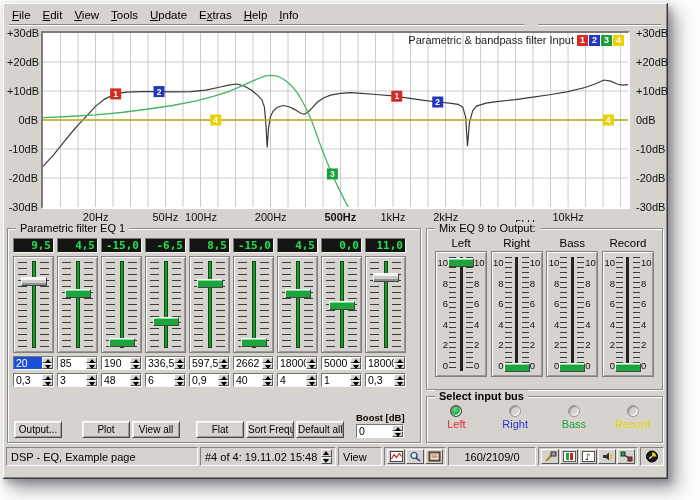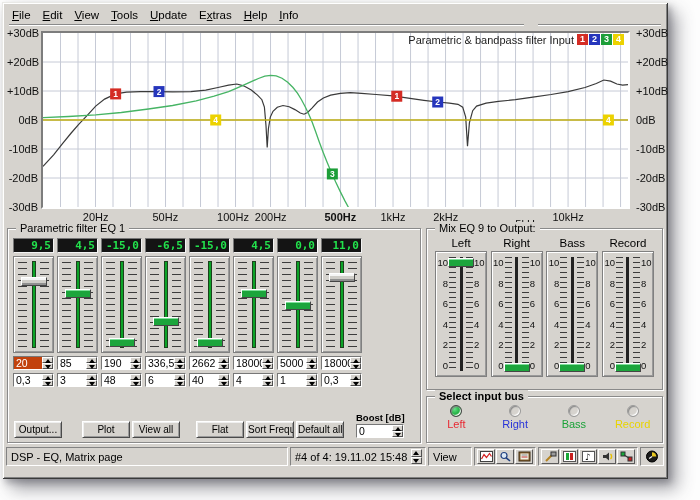--- a/index.html
+++ b/index.html
@@ -26,21 +26,21 @@
   .menu-item{padding:1px 6px;cursor:default;}
   .grooves{height:6px;display:flex;gap:14px;padding:2px 4px 0 4px;}
   .groove{height:2px;border-top:1px solid #8a8a8a;border-bottom:1px solid #fff;}
   .groove.long{flex:4.2;}
   .groove.short{flex:1;}
   
   .graph-panel{position:relative;height:197px;margin:0 2px;}
   .plotbox{position:absolute;left:34px;right:33px;top:3px;bottom:16px;background:#fff;
     border:2px solid;border-color:#7d7d7d #fff #fff #7d7d7d;}
   .plotbox svg{display:block;width:100%;height:100%;}
-  .legend{position:absolute;top:1px;right:4px;display:flex;align-items:flex-start;gap:3px;font-size:11px;color:#222;}
+  .legend{position:absolute;top:1px;right:4px;display:flex;align-items:flex-end;gap:3px;font-size:11px;color:#222;}
   .legend .sq{width:11px;height:11px;color:#fff;font-size:9px;font-weight:bold;text-align:center;line-height:11px;}
   .ylab span{position:absolute;font-size:11px;color:#111;} 
   .xlab span{position:absolute;font-size:11px;color:#111;text-align:center;width:50px;}
   
   .mainrow{display:flex;gap:5px;margin:3px 2px 0 2px;height:215px;}
   .groupbox{position:relative;border:1px solid #8a8a8a;box-shadow:inset 1px 1px 0 #fff, 1px 1px 0 #fff;}
   .gb-label{position:absolute;top:-7px;left:8px;background:#d6d3ce;padding:0 4px;font-size:11px;color:#000;white-space:nowrap;}
   .eq-group{width:414px;flex:0 0 414px;}
   .channels{display:flex;gap:3px;padding:9px 4px 0 5px;}
   .channel{width:41px;flex:0 0 41px;border-radius:10px;}
@@ -53,21 +53,21 @@
     background-image:repeating-linear-gradient(#3c3c3c 0,#3c3c3c 1px,transparent 1px,transparent 6px);}
   .tickcol.l{left:4px;} .tickcol.r{right:4px;}
   .slider-track{position:absolute;left:50%;top:4px;bottom:4px;width:4px;margin-left:-2px;background:#0ca327;
     border:1px solid #1d401d;}
   .slider-handle{position:absolute;left:50%;width:26px;height:9px;margin-left:-13px;border:1px solid;
     border-color:#fff #454545 #454545 #fff;}
   .slider-handle.green{background:#1ca53c;box-shadow:inset 0 1px 0 #7fe09a;}
   .slider-handle.gray{background:#cfcdc8;box-shadow:inset 0 -2px 0 #8f8f8f,inset 0 2px 0 #f5f5f5;}
   .spinrow{margin-top:3px;height:14px;display:flex;border:1px solid;border-color:#777 #fff #fff #777;background:#fff;}
   .spin-val{flex:1;font-size:10.5px;line-height:12px;padding-left:2px;white-space:nowrap;overflow:hidden;}
-  .spin-val.selected{background:#c2410c;color:#fff;}
+  .spin-val.selected{background:#1d4ed8;color:#fff;}
   .spinbtns{width:11px;flex:0 0 11px;display:flex;flex-direction:column;}
   .spinbtns div{flex:1;background:#d6d3ce;border:1px solid;border-color:#fff #505050 #505050 #fff;position:relative;}
   .spinbtns div:before{content:"";position:absolute;left:2px;}
   .spin-up:before{top:1px;border-left:3px solid transparent;border-right:3px solid transparent;border-bottom:4px solid #000;}
   .spin-dn:before{top:1px;border-left:3px solid transparent;border-right:3px solid transparent;border-top:4px solid #000;}
   .btnrow{position:absolute;left:6px;right:5px;bottom:4px;display:flex;align-items:flex-end;}
   .btn{height:17px;width:48px;flex:0 0 48px;background:#d6d3ce;border:1px solid;border-color:#fff #4a4a4a #4a4a4a #fff;
     box-shadow:inset 1px 1px 0 #efefef,inset -1px -1px 0 #9a9a9a;font-size:10px;text-align:center;line-height:15px;
     white-space:nowrap;overflow:hidden;padding:0 1px;}
   .sp20{width:20px;flex:0 0 20px;} .sp16{width:16px;flex:0 0 16px;} .sp12{width:12px;flex:0 0 12px;} .sp2{width:2px;flex:0 0 2px;}
@@ -234,21 +234,21 @@
         <span style="left: 629px; top: 28px;">+20dB</span>
         <span style="left: 629px; top: 57px;">+10dB</span>
         <span style="left: 629px; top: 86px;">0dB</span>
         <span style="left: 629px; top: 115px;">-10dB</span>
         <span style="left: 629px; top: 144px;">-20dB</span>
         <span style="left: 629px; top: 173px;">-30dB</span>
       </div>
     <div class="xlab" id="xlab">
         <span style="left: 63.6871px; top: 183px;">20Hz</span>
         <span style="left: 133.336px; top: 183px;">50Hz</span>
-        <span style="left: 201px; top: 183px;">100Hz</span>
+        <span style="left: 169px; top: 183px;">100Hz</span>
         <span style="left: 238.71px; top: 183px;">200Hz</span>
         <span style="left: 308.358px; top: 183px; font-weight: bold;">500Hz</span>
         <span style="left: 361.045px; top: 183px;">1kHz</span>
         <span style="left: 413.733px; top: 183px;">2kHz</span>
         <span style="left: 483.381px; top: 190px; text-align: right;">5kHz</span>
         <span style="left: 536.068px; top: 183px;">10kHz</span>
       </div>
   </div>
 
   <div class="mainrow">
@@ -344,20 +344,43 @@
     </div>
     <div class="spinrow">
       <div class="spin-val qv">6</div>
       <div class="spinbtns">
         <div class="spin-up"></div>
         <div class="spin-dn"></div>
       </div>
     </div>
   </div>
 
+  <div class="channel">
+    <div class="lcd">8,5</div>
+    <div class="slider-panel">
+      <div class="tickcol l"></div>
+      <div class="tickcol r"></div>
+      <div class="slider-track"></div>
+      <div class="slider-handle green" style="top: 22.3871px;"></div>
+    </div>
+    <div class="spinrow">
+      <div class="spin-val fv">597,5</div>
+      <div class="spinbtns">
+        <div class="spin-up"></div>
+        <div class="spin-dn"></div>
+      </div>
+    </div>
+    <div class="spinrow">
+      <div class="spin-val qv">0,9</div>
+      <div class="spinbtns">
+        <div class="spin-up"></div>
+        <div class="spin-dn"></div>
+      </div>
+    </div>
+  </div>
 
   <div class="channel">
     <div class="lcd">-15,0</div>
     <div class="slider-panel">
       <div class="tickcol l"></div>
       <div class="tickcol r"></div>
       <div class="slider-track"></div>
       <div class="slider-handle green" style="top: 80.7581px;"></div>
     </div>
     <div class="spinrow">
@@ -597,21 +620,21 @@
     <div class="radio"></div>
     <div class="bus-label" style="color: rgb(232, 212, 0);">Record</div>
   </div>
 </div>
       </div>
     </div>
   </div>
 
   <div class="statusbar">
     <div class="seg grow">
-      <span>DSP - EQ, Matrix page</span>
+      <span>DSP - EQ, Example page</span>
     </div>
     <div class="seg" style="width:136px;flex:0 0 136px;">
       <span>#4 of 4: 19.11.02 15:48</span>
       <span class="mini-spin">
         <div class="spin-up"></div>
         <div class="spin-dn"></div>
       </span>
     </div>
     <div class="seg" style="width:44px;flex:0 0 44px;">
       <span>View</span>
@@ -631,20 +654,23 @@
       </div>
       <div class="iconbtn">
         <svg width="13" height="11">
             <rect x="1" y="1" width="11" height="9" fill="#8a6432" stroke="#3e2c10"></rect>
             <rect x="2.5" y="2.5" width="8" height="6" fill="#f2f2e6"></rect>
             <line x1="3.5" y1="4" x2="9.5" y2="4" stroke="#888"></line>
             <line x1="3.5" y1="6" x2="9.5" y2="6" stroke="#c03030"></line>
           </svg>
       </div>
     </div>
+    <div class="seg" style="width:88px;flex:0 0 88px;justify-content:center;">
+      <span>160/2109/0</span>
+    </div>
     <div class="seg icons">
       <div class="iconbtn">
         <svg width="13" height="11">
             <line x1="2" y1="10" x2="9" y2="3" stroke="#b58422" stroke-width="2"></line>
             <rect x="7" y="1" width="5" height="4" fill="#9a9a9a" stroke="#333"></rect>
           </svg>
       </div>
       <div class="iconbtn">
         <svg width="13" height="11">
             <rect x="0.5" y="0.5" width="12" height="10" fill="#fff" stroke="#555"></rect>

